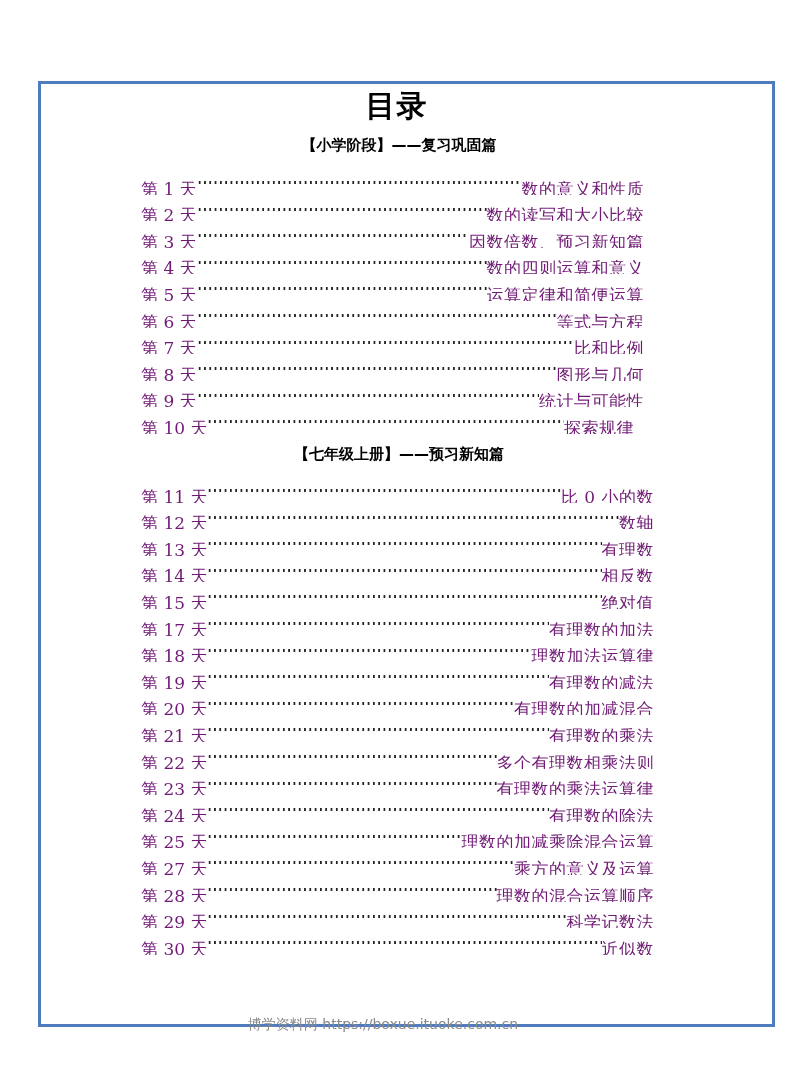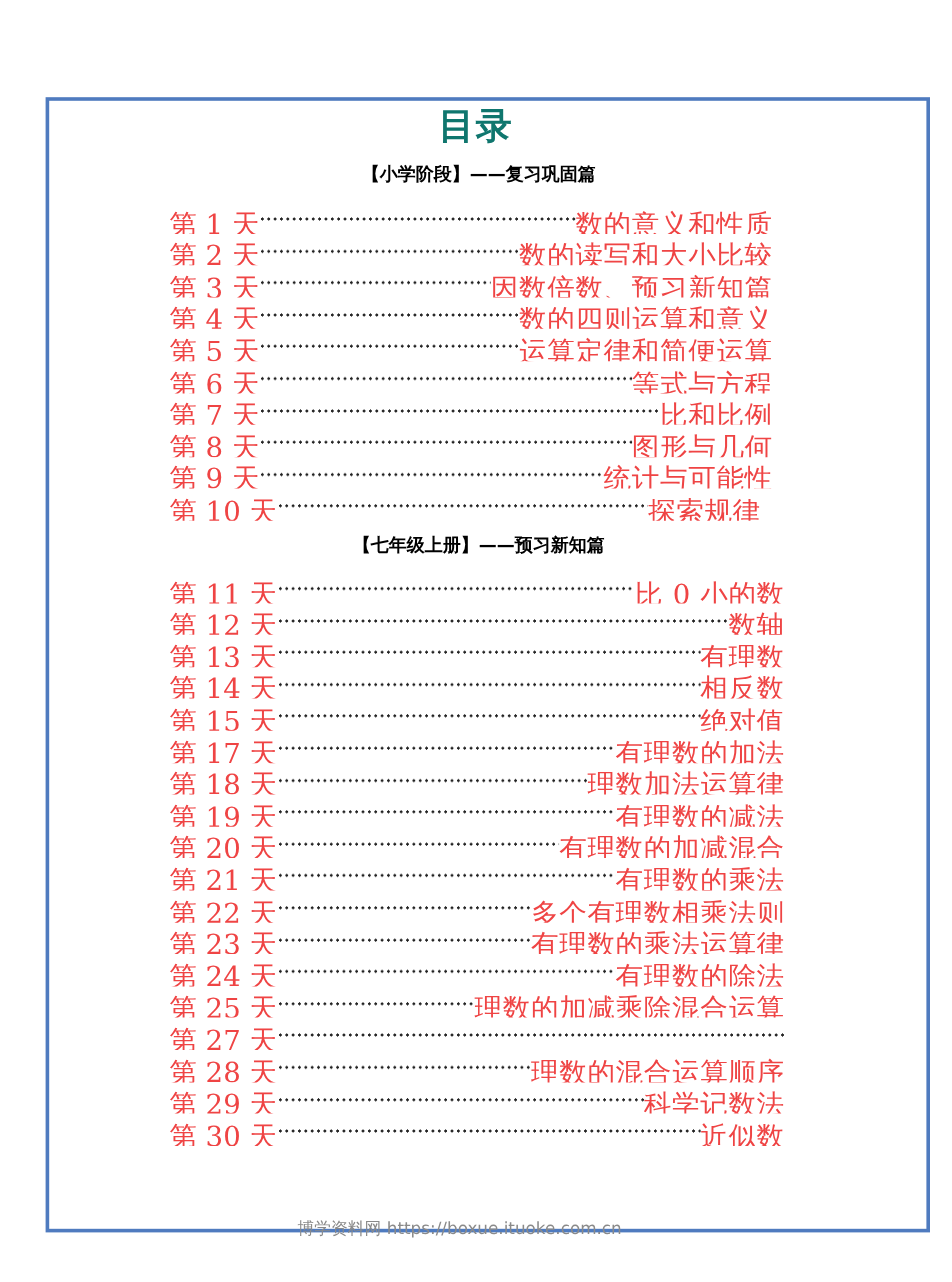--- a/index.html
+++ b/index.html
@@ -27,21 +27,21 @@
     .toc-title {
       position: absolute;
       left: 0;
       right: 0;
       top: 86px;
       text-align: center;
       font-family: "DejaVu Sans", "Liberation Sans", sans-serif;
       font-size: 30px;
       line-height: 40px;
       font-weight: bold;
-      color: #0f766e;
+      color: #000000;
       letter-spacing: 1px;
     }
     .section-header {
       position: absolute;
       left: 0;
       right: 0;
       text-align: center;
       font-family: "DejaVu Sans", "Liberation Sans", sans-serif;
       font-size: 15px;
       line-height: 26px;
@@ -59,24 +59,24 @@
       list-style: none;
     }
     .toc-list.l1 { top: 168px; width: 503px; }
     .toc-list.l2 { top: 476px; width: 513px; }
 
     .toc-row {
       display: flex;
       align-items: baseline;
       height: 26.6px;
       line-height: 26.6px;
-      font-size: 23px;
+      font-size: 17px;
       white-space: nowrap;
       overflow: hidden;
-      color: #ef4444;
+      color: #701a75;
     }
     .toc-row .day {
       flex: 0 0 auto;
     }
     .toc-row .leader {
       flex: 1 1 auto;
       overflow: hidden;
       position: relative;
       height: 26.6px;
     }
@@ -242,20 +242,21 @@
       <span class="topic">有理数的除法</span>
     </li>
   <li class="toc-row">
       <span class="day">第 25 天</span>
       <span class="leader"></span>
       <span class="topic">理数的加减乘除混合运算</span>
     </li>
   <li class="toc-row">
       <span class="day">第 27 天</span>
       <span class="leader"></span>
+      <span class="topic">乘方的意义及运算</span>
     </li>
   <li class="toc-row">
       <span class="day">第 28 天</span>
       <span class="leader"></span>
       <span class="topic">理数的混合运算顺序</span>
     </li>
   <li class="toc-row">
       <span class="day">第 29 天</span>
       <span class="leader"></span>
       <span class="topic">科学记数法</span>

